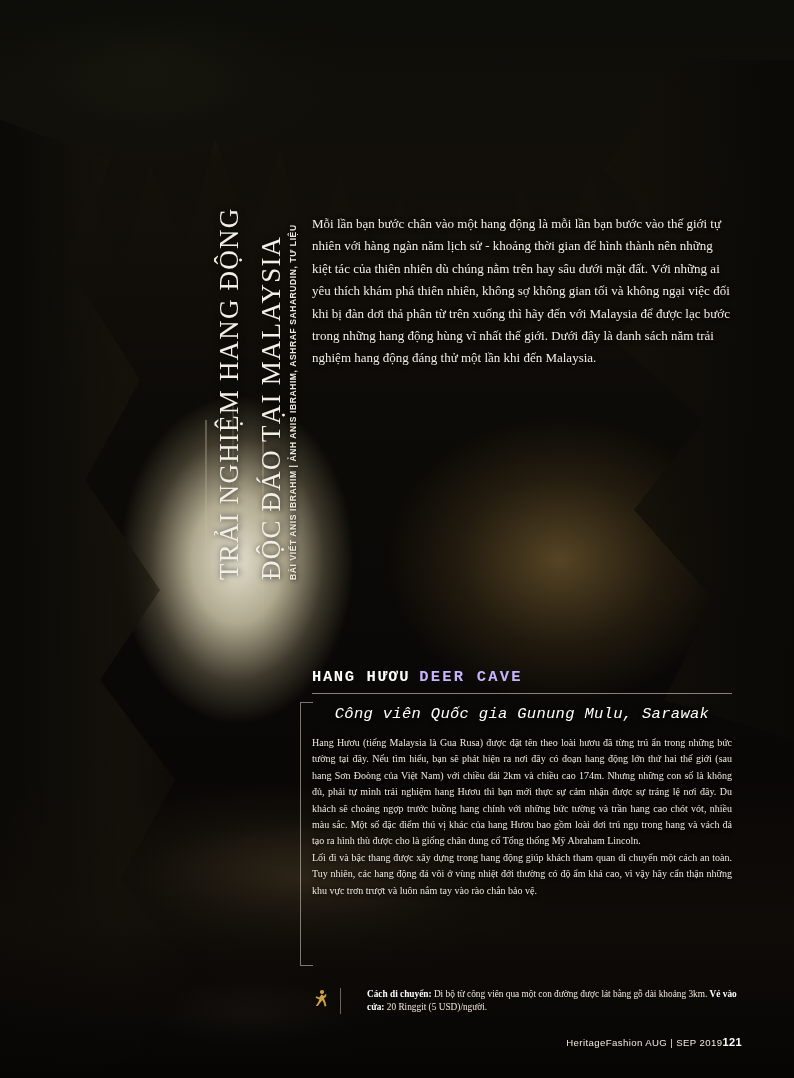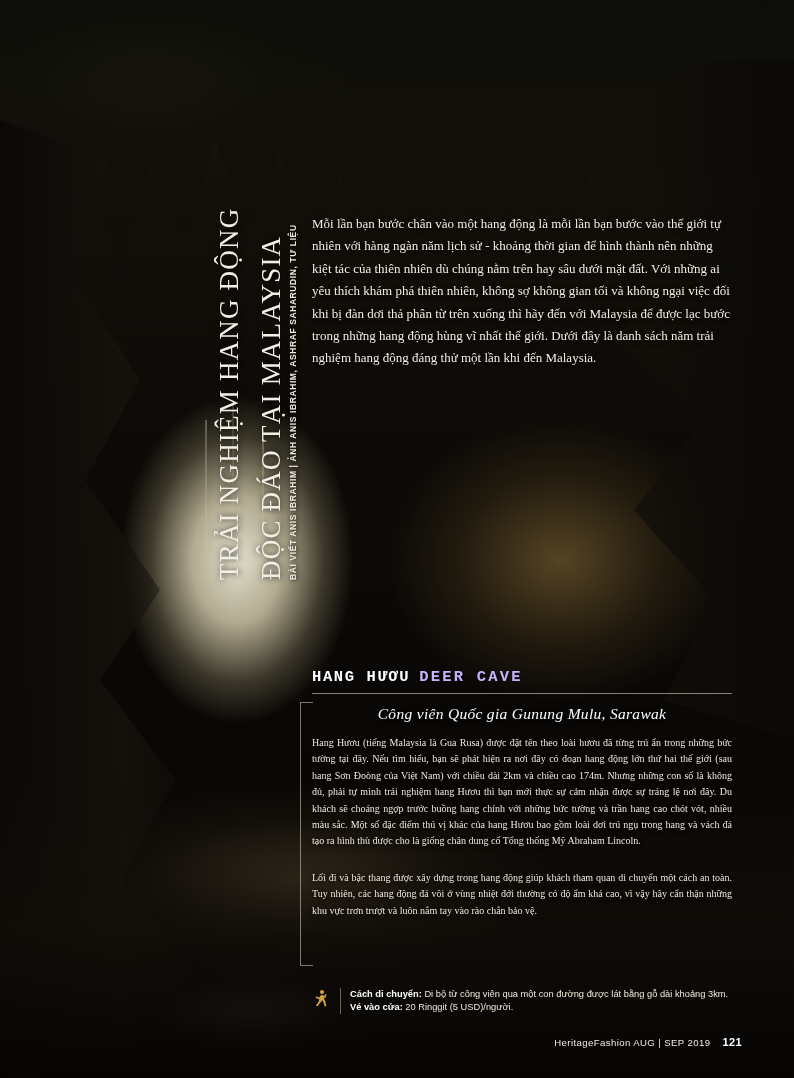--- a/index.html
+++ b/index.html
@@ -113,38 +113,38 @@
   .kicker .vn{color:#ffffff;}
   .kicker .en{color:#c4b5fd;letter-spacing:2.2px;}
   .rule{
     margin-top:7px;
     height:1px;width:420px;
     background:rgba(235,230,218,0.55);
   }
   .subhead{
     margin-top:11px;
     color:#ffffff;
-    font-family:Liberation Serif, serif;
+    font-family:Liberation Mono, monospace;
     font-style:italic;
     font-size:15.5px;
     letter-spacing:0.3px;
     text-align:center;
     text-shadow:0 1px 5px rgba(0,0,0,0.8);
   }
   .body{
     margin-top:12px;
     color:#eee9df;
     font-family:"Liberation Serif", serif;
     font-size:10px;
     line-height:16.4px;
     text-align:justify;
     text-shadow:0 1px 4px rgba(0,0,0,0.85);
   }
   .body p{margin:0 0 0 0;}
-  .body p + p{margin-top:20px;}
+  .body p + p{margin-top:0;}
 
   
   .bracket{
     position:absolute;left:-12px;top:34px;
     width:12px;height:262px;
     border-left:1px solid rgba(235,230,218,0.5);
     border-top:1px solid rgba(235,230,218,0.5);
     border-bottom:1px solid rgba(235,230,218,0.5);
   }
 
@@ -153,32 +153,32 @@
     position:absolute;left:312px;top:988px;width:430px;
     display:flex;gap:10px;align-items:flex-start;
   }
   .tip-icon{
     width:18px;height:20px;flex:0 0 18px;
     color:#d0a043;
     display:flex;align-items:center;justify-content:center;
   }
   .tip-text{
     color:#efeade;
-    font-family:Liberation Sans, sans-serif;
+    font-family:Liberation Serif, serif;
     font-size:9.3px;
     line-height:13px;
     border-left:1px solid rgba(220,215,200,0.45);
-    padding-left:9px;
+    padding-left:26px;
   }
   .tip-text b{color:#ffffff;}
 
   
   .footer{
     position:absolute;right:52px;bottom:30px;
-    display:flex;align-items:center;gap:12px;
+    display:flex;align-items:center;
     font-family:"Liberation Sans", sans-serif;
     font-size:9.6px;
     color:#eee9de;
     letter-spacing:0.4px;
   }
   .footer .pageno{font-weight:bold;font-size:11px;color:#ffffff;}
 </style>
 </head>
 <body>
 

